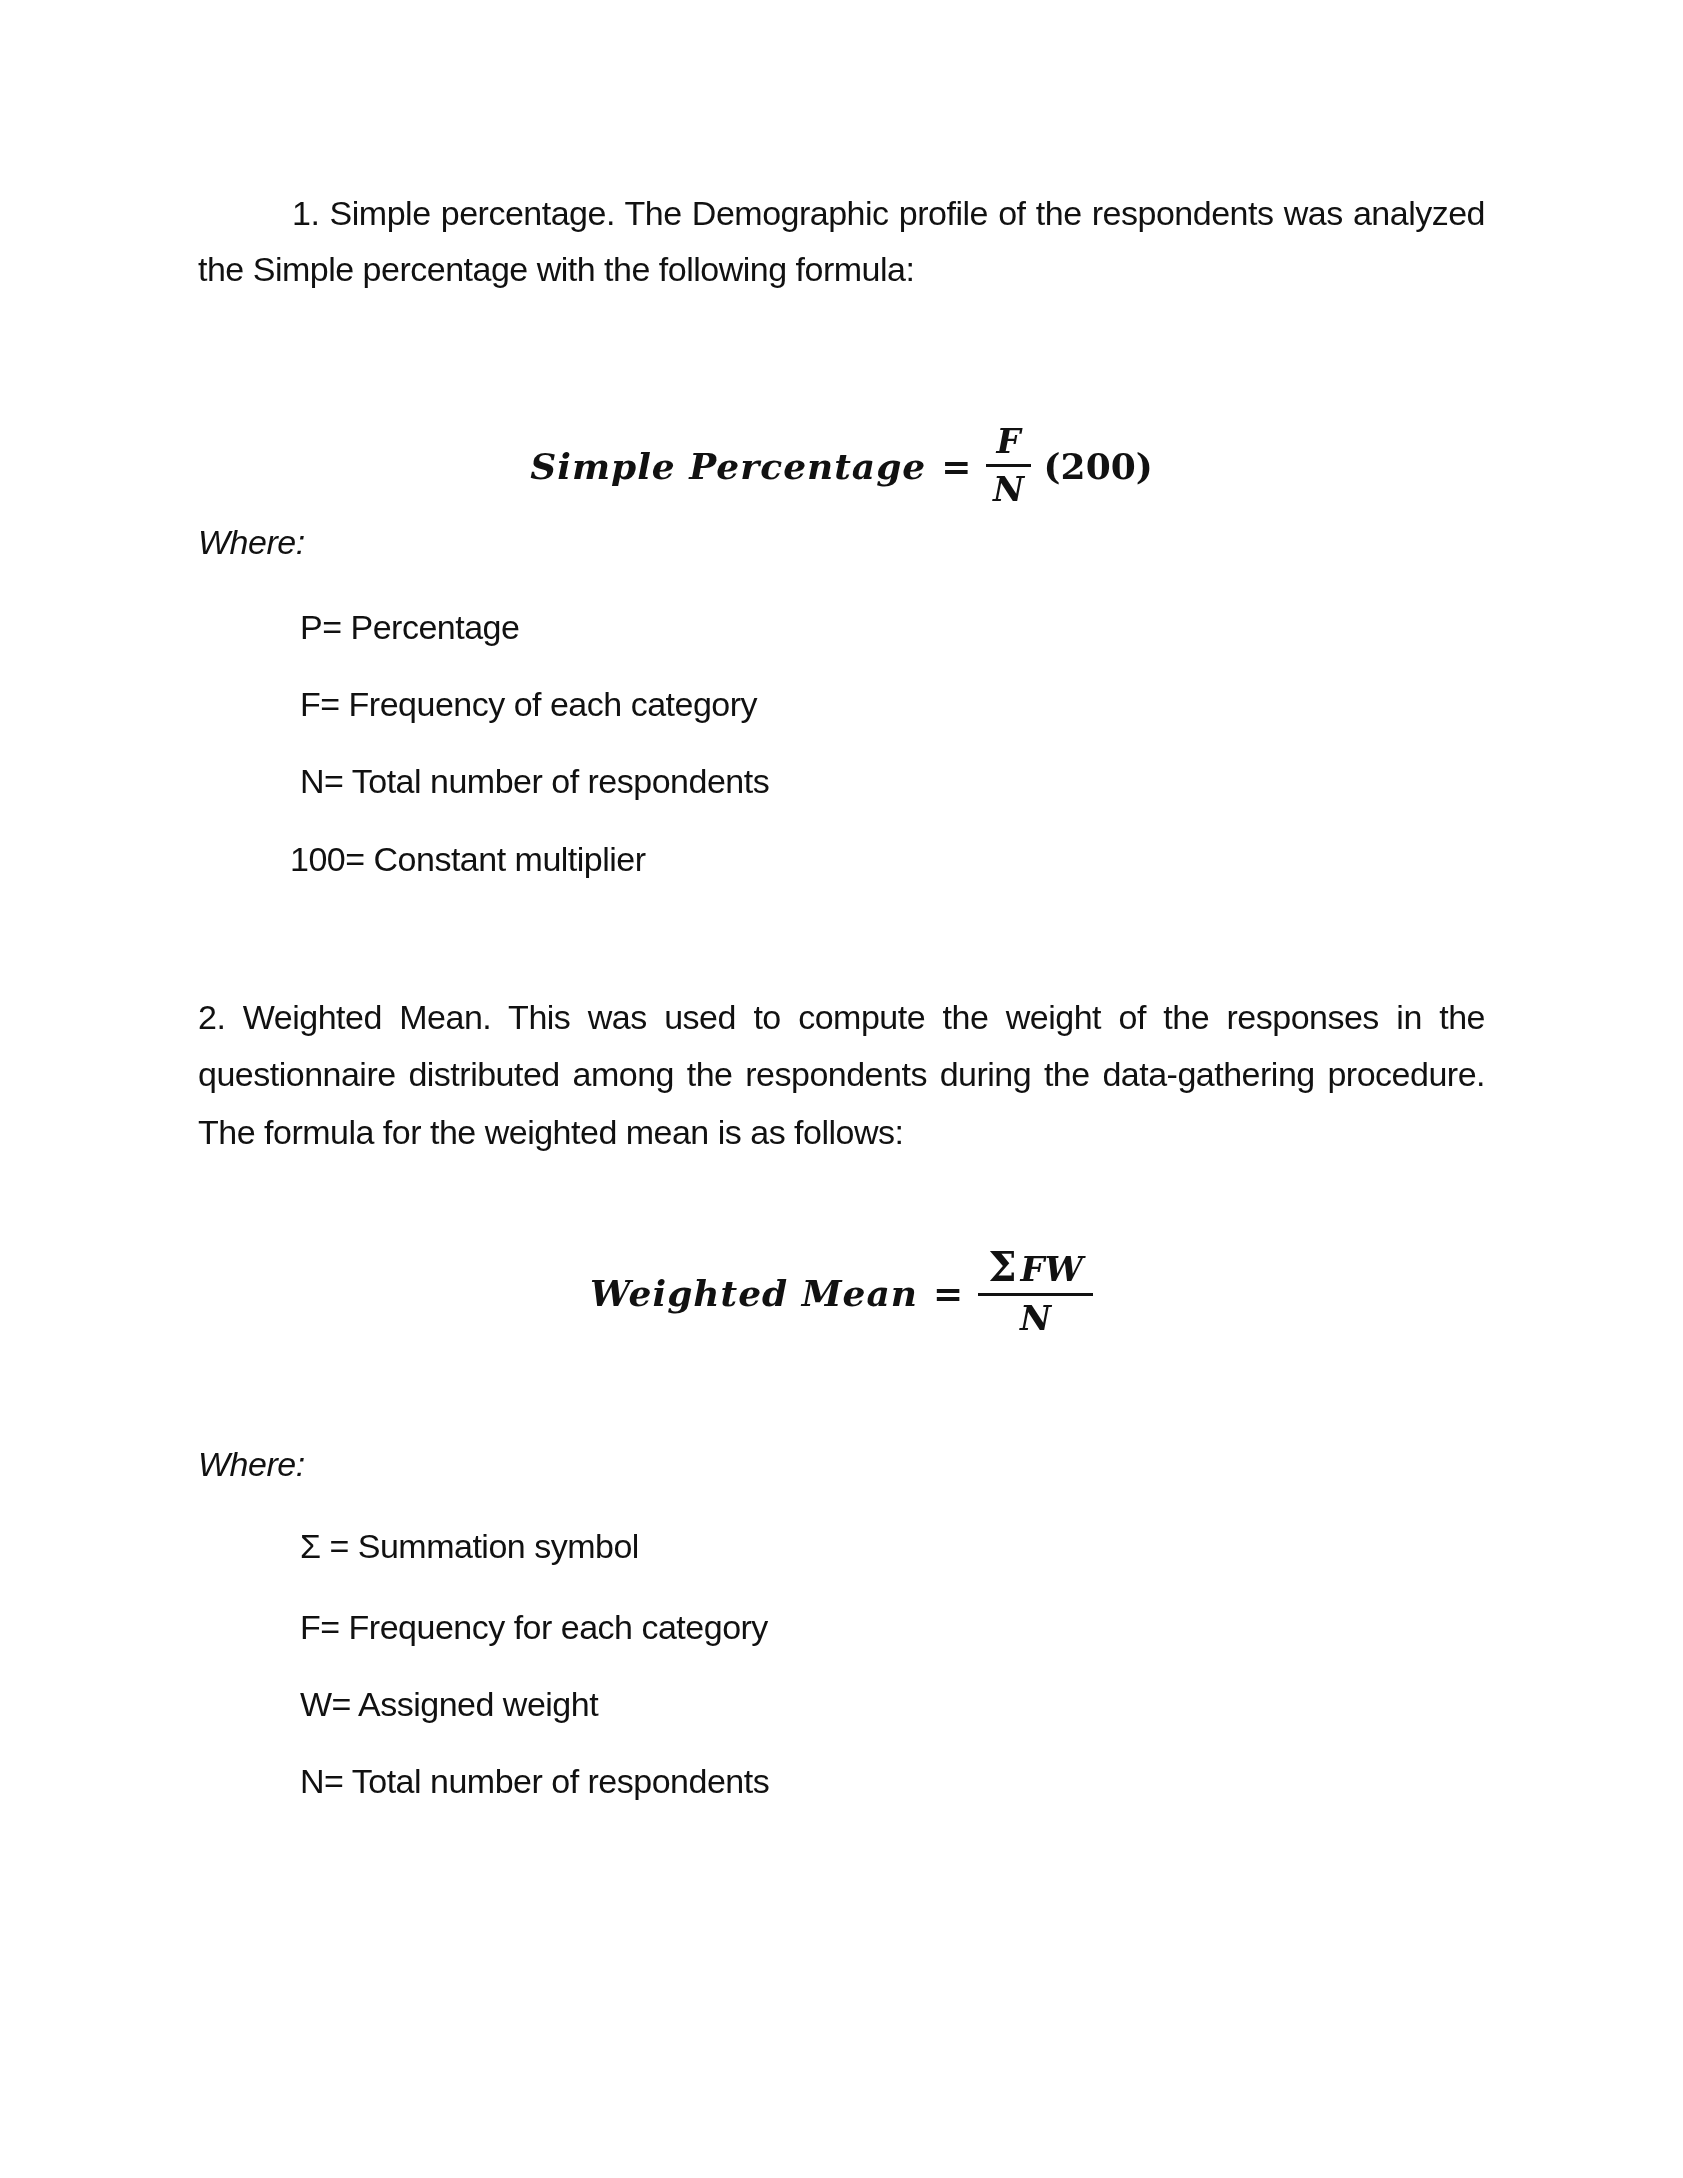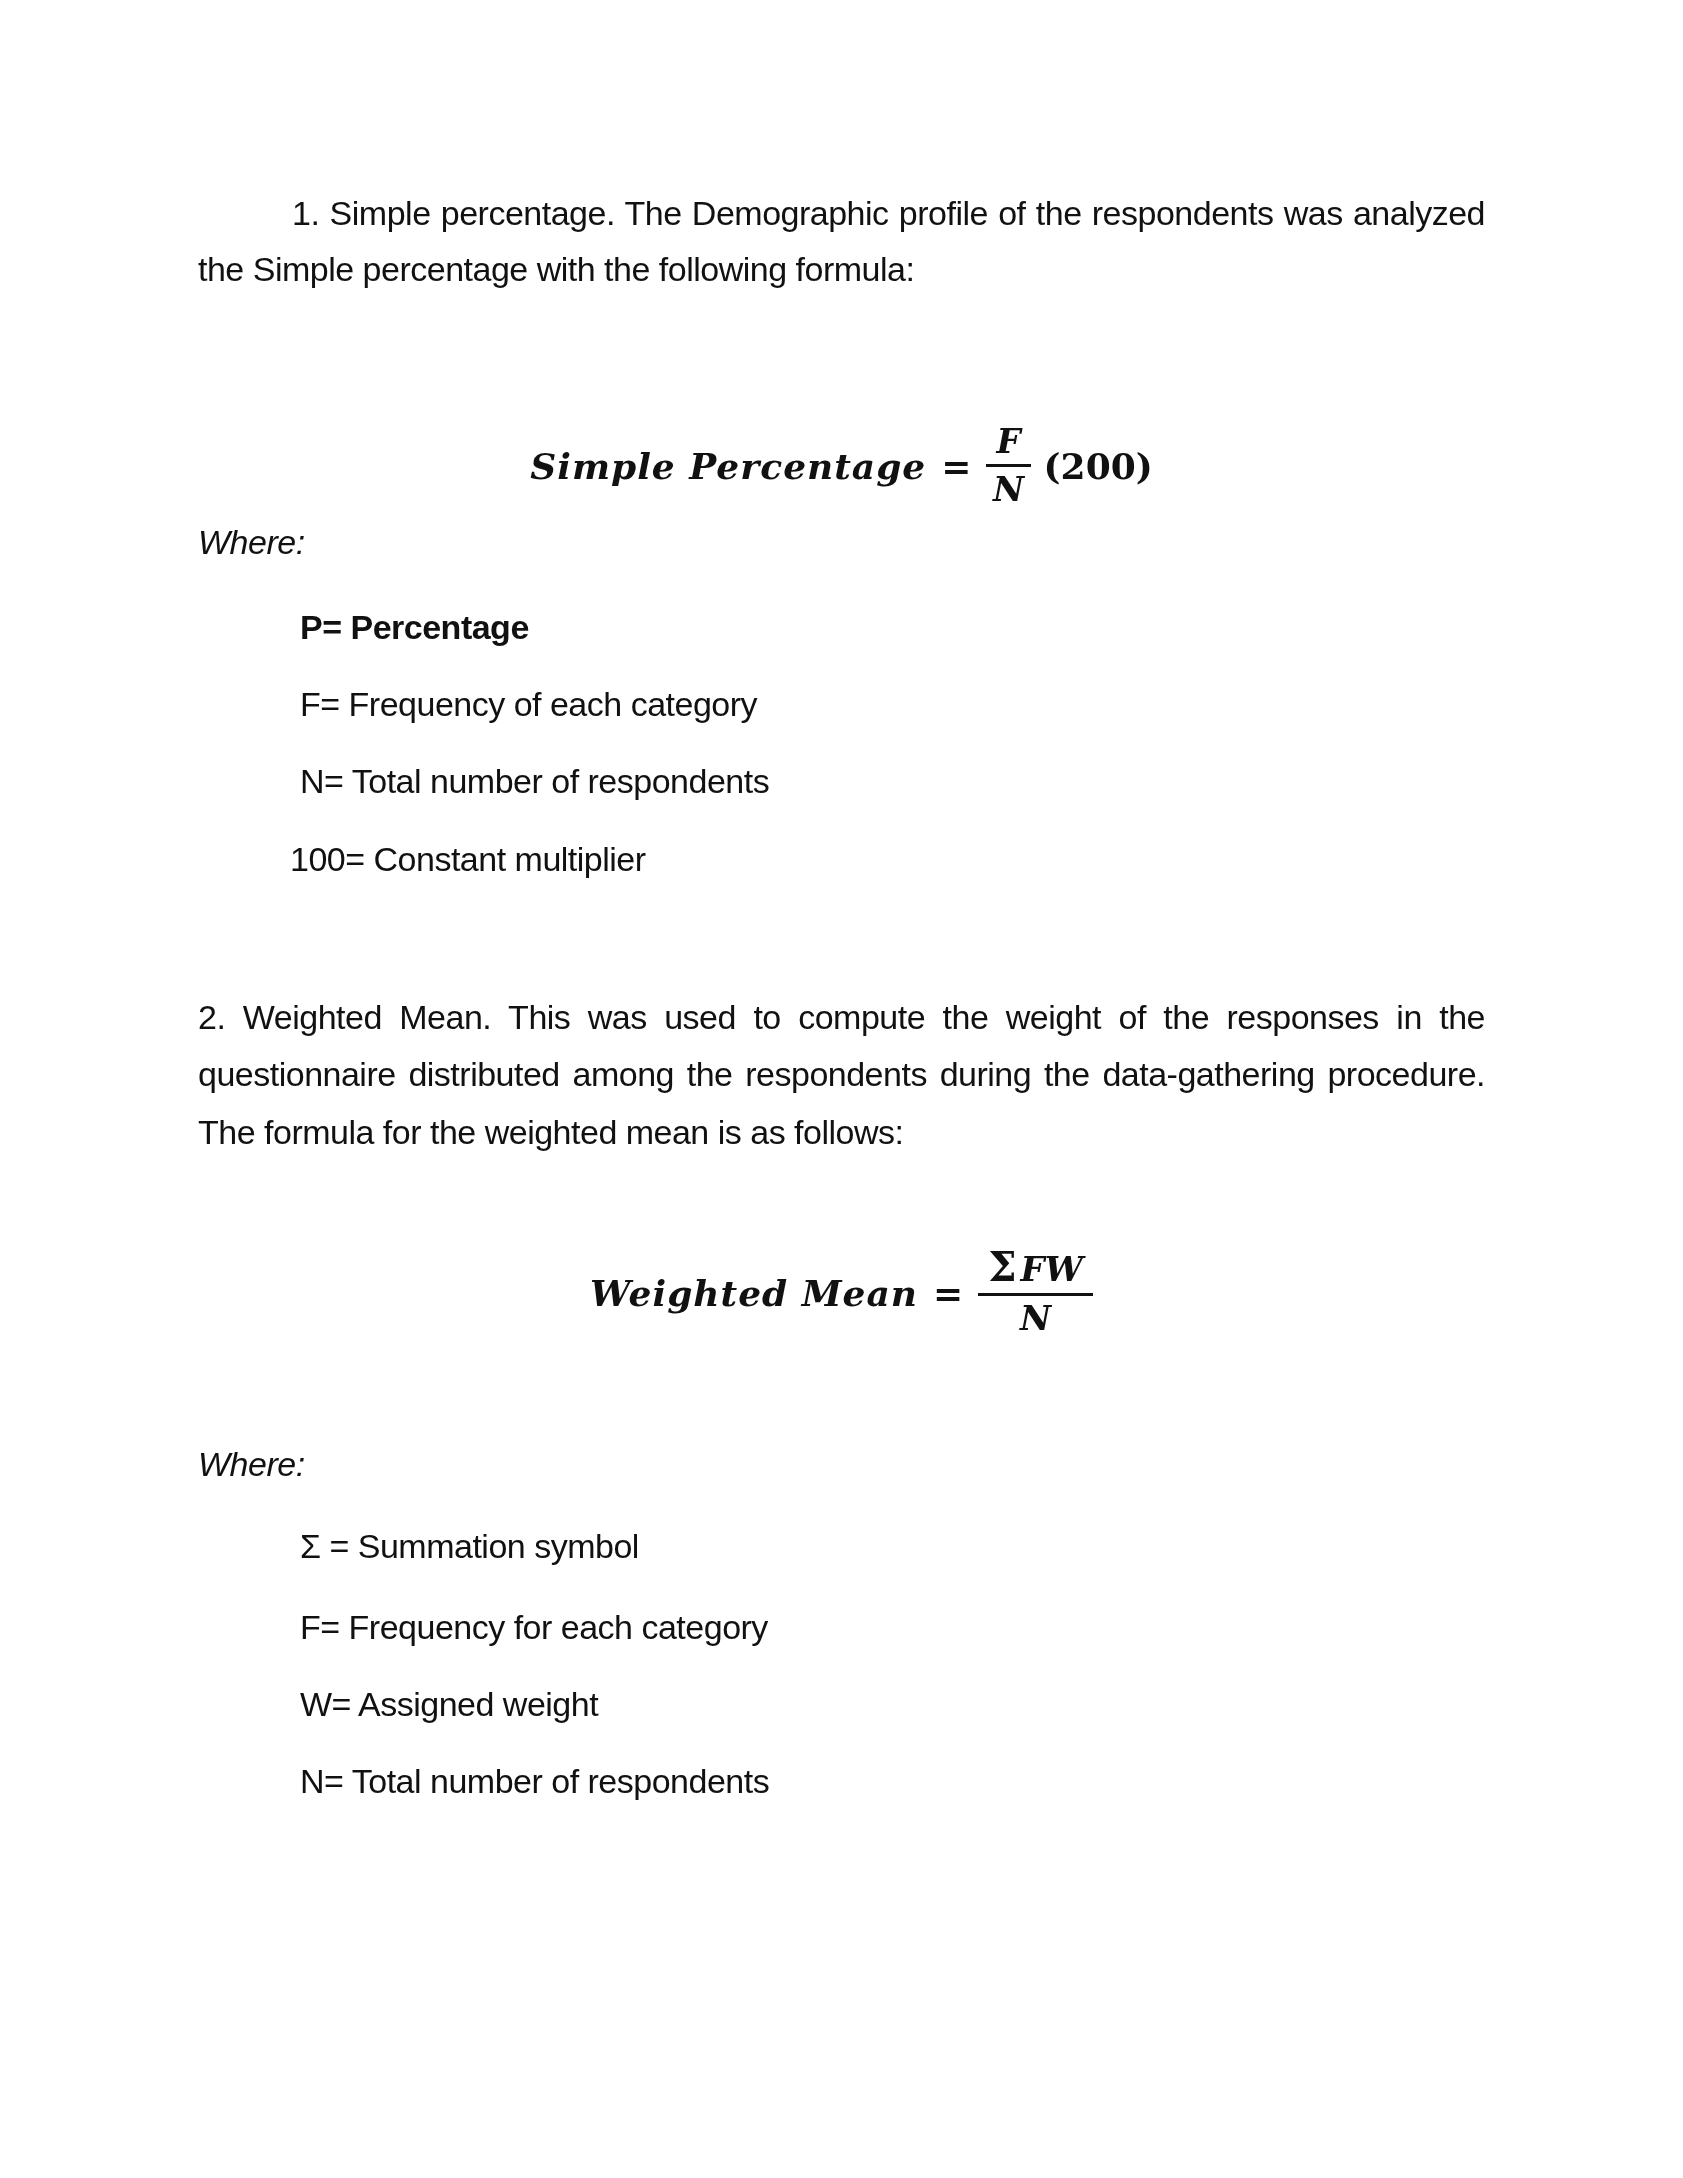--- a/index.html
+++ b/index.html
@@ -104,21 +104,21 @@
     <span class="f-eq">=</span>
     <span class="frac">
       <span class="num">F</span>
       <span class="den">N</span>
     </span>
     <span class="f-mult">(200)</span>
   </div>
 
   <div class="where-label" style="top:522px;">Where:</div>
 
-  <div class="def-item" style="top:607px;font-weight:bold;">P= Percentage</div>
+  <div class="def-item" style="top:607px;">P= Percentage</div>
   <div class="def-item" style="top:684px;">F= Frequency of each category</div>
   <div class="def-item" style="top:761px;">N= Total number of respondents</div>
   <div class="def-item outdent" style="top:839px;">100= Constant multiplier</div>
 
   <div class="line justified" style="top:997px;">2. Weighted Mean. This was used to compute the weight of the responses in the</div>
   <div class="line justified" style="top:1054px;">questionnaire distributed among the respondents during the data-gathering procedure.</div>
   <div class="line" style="top:1112px;">The formula for the weighted mean is as follows:</div>
 
   <div class="formula" style="top:1238px;">
     <span class="f-lhs">Weighted Mean</span>

